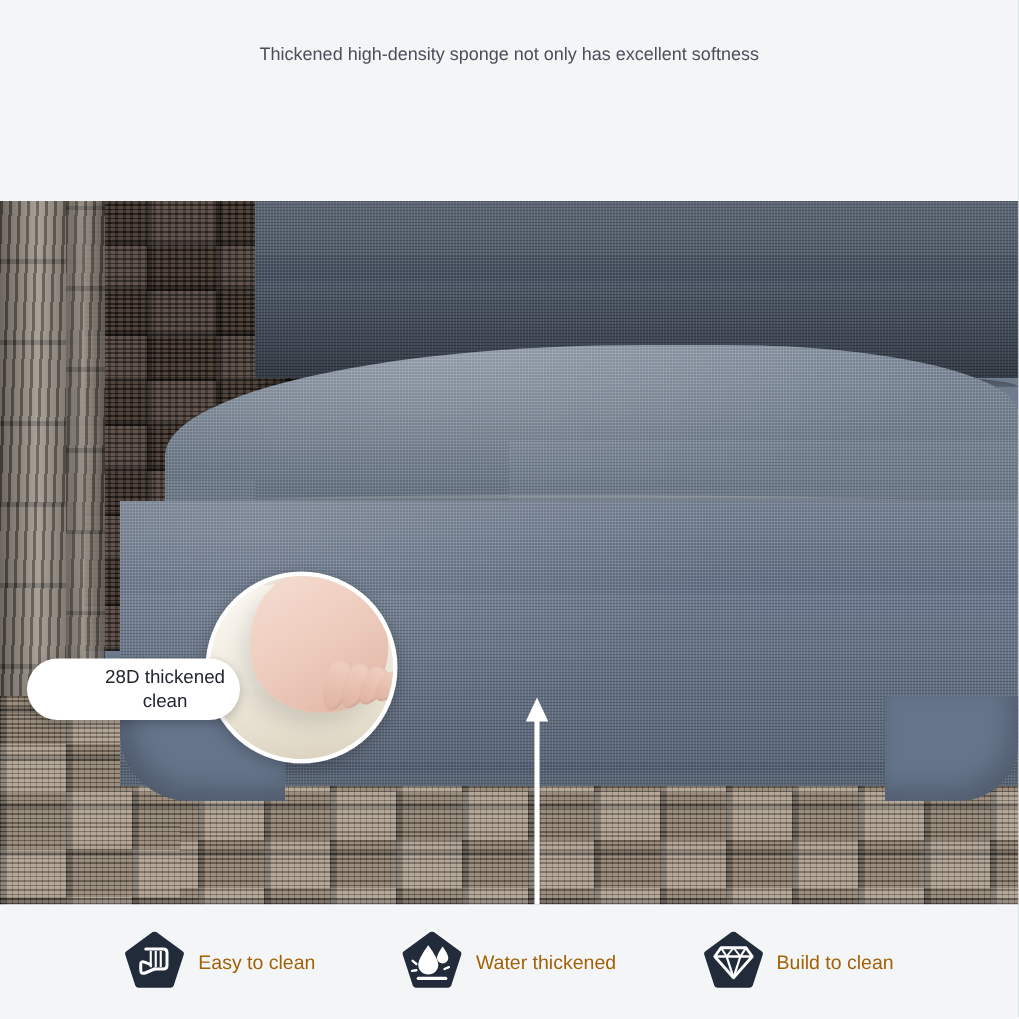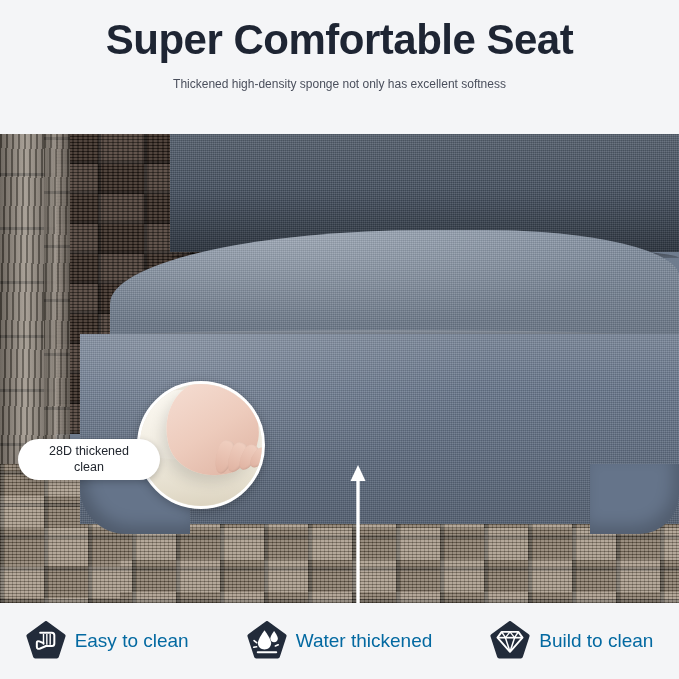--- a/index.html
+++ b/index.html
@@ -273,21 +273,21 @@
     transform:rotate(-5deg);
   }
 
   
   .callout {
     position:absolute;
     left:18px; top:305px;
     width:142px; height:41px;
     background:#ffffff;
     border-radius:21px;
-    display:flex; align-items:center; justify-content:center;
+    display:flex; align-items:center; justify-content:flex-end;
     box-shadow:0 2px 7px rgba(0,0,0,.22);
     padding:0 10px;
   }
   .callout-text {
     font-size:12.5px;
     color:#22272f;
     line-height:1.25;
     text-align:center;
     font-weight:400;
   }
@@ -316,33 +316,32 @@
     width:679px; height:76px;
     background:#f4f5f7;
     display:flex; align-items:center;
     justify-content:center;
     gap:58px;
   }
   .feature {
     display:flex; align-items:center; gap:9px;
   }
   .feature-label {
-    font-size:19px;
-    color:#0369a1;
+    font-size:13px;
+    color:#a16207;
     white-space:nowrap;
   }
   .pent { display:block; }
 </style>
 </head>
 <body>
 
 <div id="page">
 
   <div class="header">
-    <div class="title">Super Comfortable Seat</div>
     <div class="subtitle">
       <div>Thickened high-density sponge not only has excellent softness</div>
     </div>
   </div>
 
   <div class="photo">
 
     <div class="weave weave-dark" style="left:52px; top:0; width:360px; height:300px;"></div>
 
     <div class="weave rattan-post" style="left:0; top:0; width:56px; height:420px;"></div>

